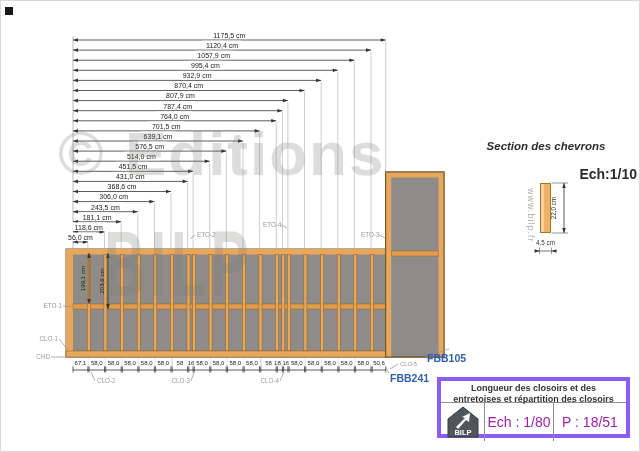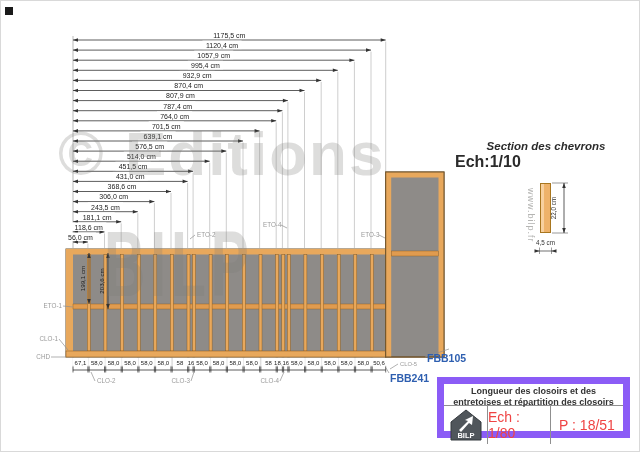--- a/index.html
+++ b/index.html
@@ -11,31 +11,31 @@
   svg text{font-family:"Liberation Sans","DejaVu Sans",sans-serif;}
   
   #watermark{position:absolute;left:0;top:0;z-index:60;pointer-events:none;opacity:.26;color:#7d7b78;font-weight:bold;}
   #wm1{position:absolute;left:58px;top:118px;font-size:62px;letter-spacing:2px;white-space:nowrap;}
   #wm2{position:absolute;left:104px;top:212px;font-size:92px;letter-spacing:8px;transform:scaleX(.62);transform-origin:left top;white-space:nowrap;}
   #site-vert{position:absolute;left:526px;top:188px;z-index:20;writing-mode:vertical-rl;
              font-size:9px;letter-spacing:1px;color:#b5b5b3;}
   
   #section-detail{position:absolute;left:455px;top:140px;width:182px;z-index:20;}
   .sec-t1{text-align:center;font-weight:bold;font-size:11.5px;color:#2b2b2b;font-style:italic;}
-  .sec-t2{text-align:left;font-weight:bold;font-size:16px;color:#2b2b2b;margin-top:1px;}
+  .sec-t2{text-align:right;font-weight:bold;font-size:14px;color:#2b2b2b;margin-top:14px;}
   #plank{position:absolute;left:540px;top:183px;width:11px;height:50px;z-index:20;
          background:linear-gradient(90deg,#f7d09f 0 3px,#eeb26a 3px);border:1px solid #a8761f;box-sizing:border-box;}
   
   #title-block{position:absolute;left:437px;top:377px;width:193px;height:61px;z-index:30;
-               border:7px solid #8b5cf6;background:#fff;box-sizing:border-box;}
+               border:4px solid #8b5cf6;background:#fff;box-sizing:border-box;}
   .tb-title{height:22px;border-bottom:1px solid #8f8f8f;text-align:center;
             font-size:9px;font-weight:bold;color:#333;line-height:10.5px;padding-top:2px;box-sizing:border-box;}
   .tb-row{display:flex;height:38px;}
   .tb-logo{width:44px;border-right:1px solid #8f8f8f;display:flex;align-items:center;justify-content:center;box-sizing:border-box;}
-  .tb-cell{display:flex;align-items:center;justify-content:center;font-size:14px;color:#ef4444;box-sizing:border-box;}
+  .tb-cell{display:flex;align-items:center;justify-content:center;font-size:14px;color:#a21caf;box-sizing:border-box;}
   .tb-ech{flex:1;border-right:1px solid #8f8f8f;}
   .tb-page{width:72px;}
 </style>
 </head>
 <body>
 
 <div id="page">
   <div id="corner-square"></div>
 
   <svg id="drawing-svg" width="640" height="452">

